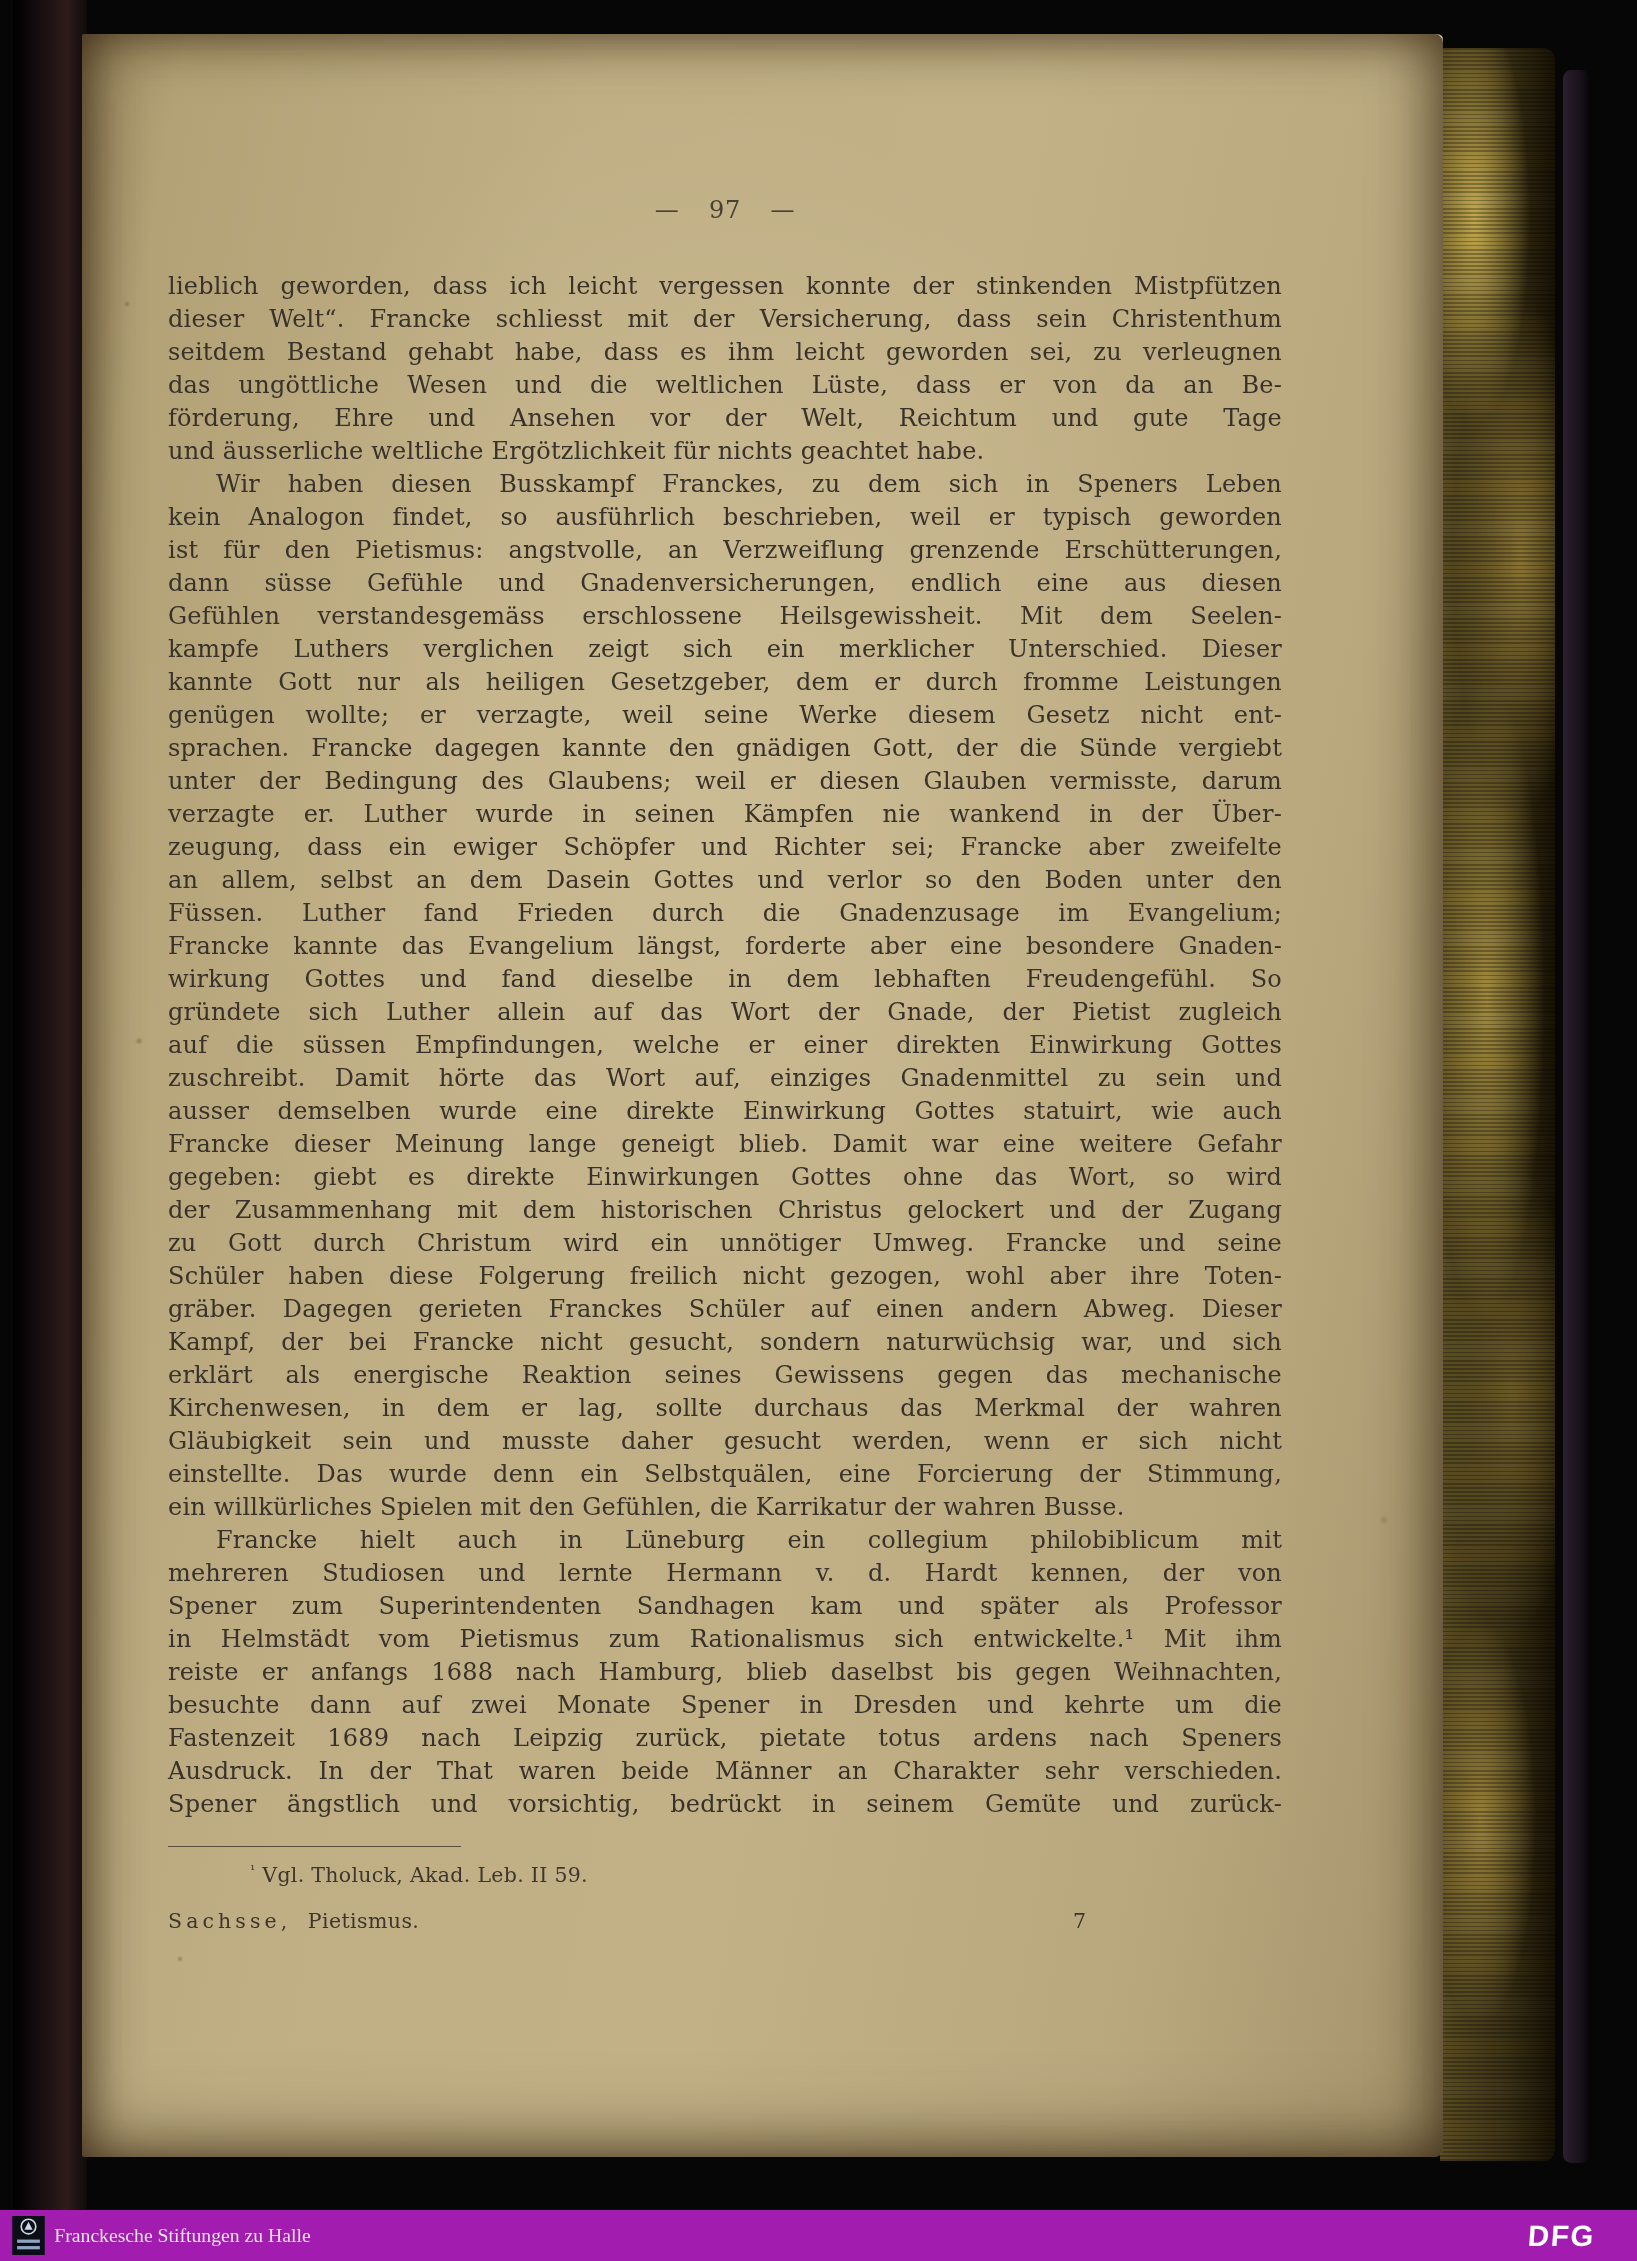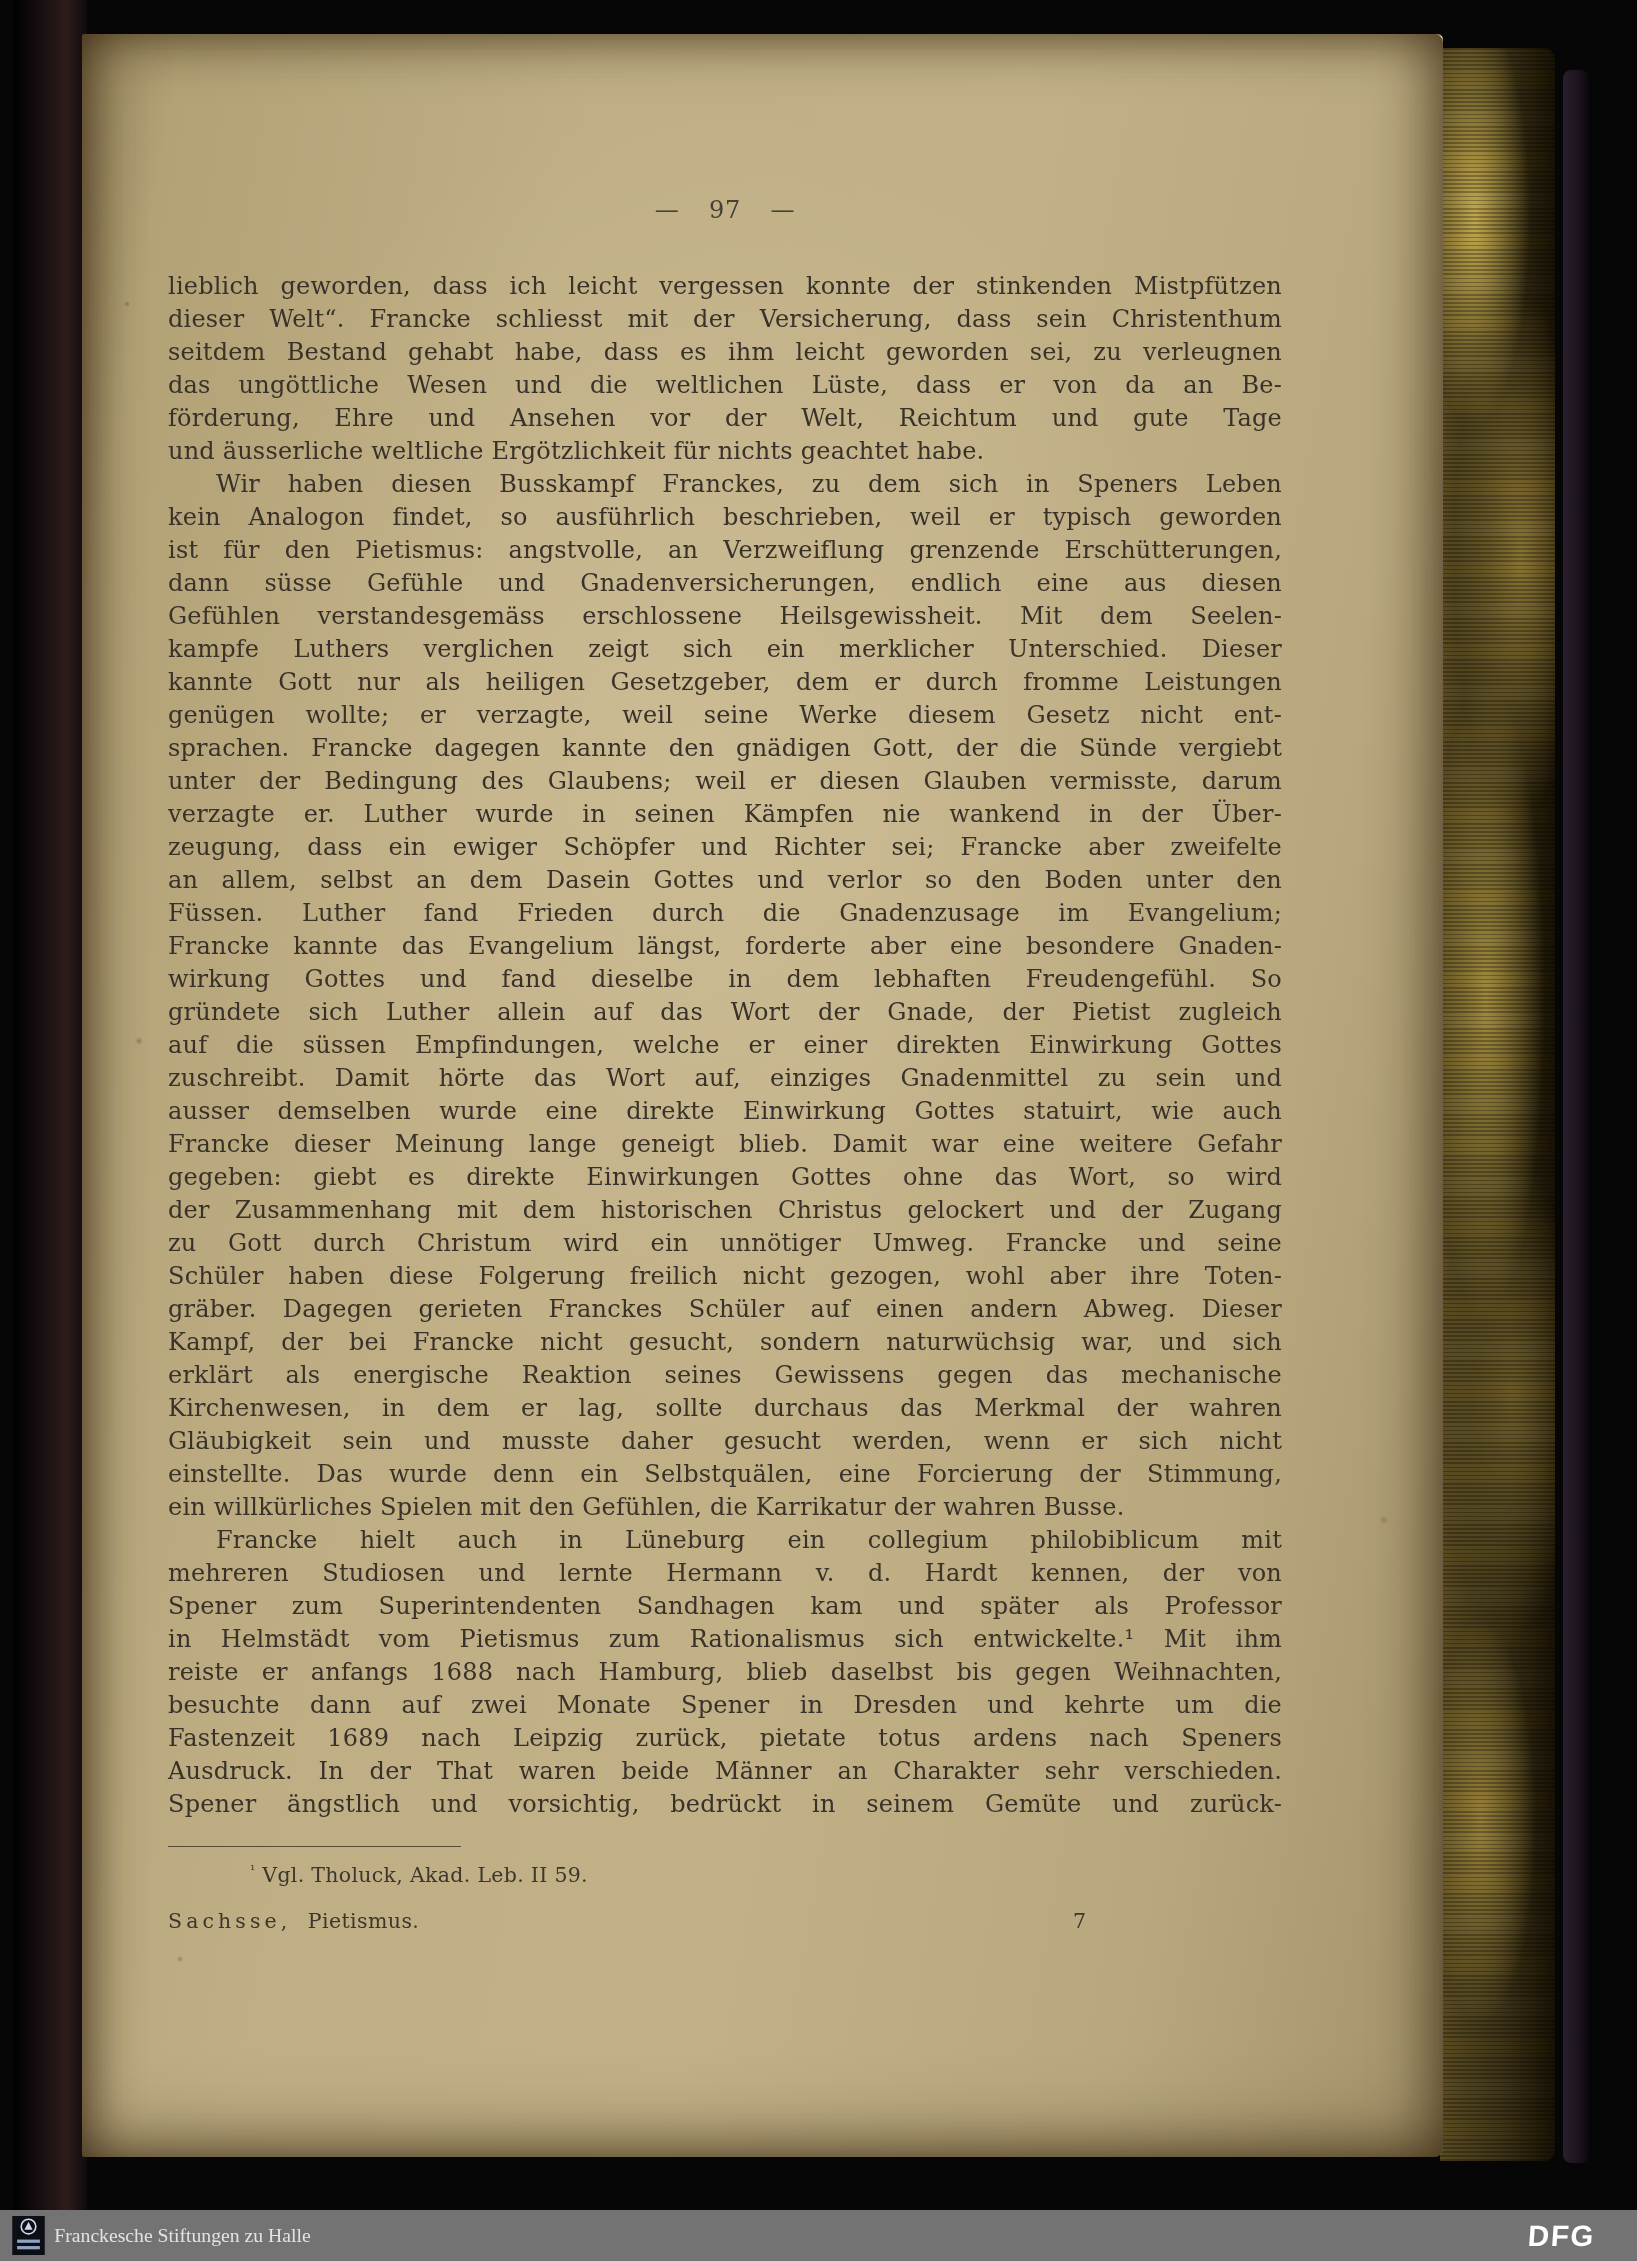--- a/index.html
+++ b/index.html
@@ -99,21 +99,21 @@
   .signature-row {
     position: absolute; left: 86px; top: 1875px; width: 1114px;
     font-size: 20.5px; color: #3c362c;
   }
   .sig-name { letter-spacing: 4.1px; }
   .sig-title { margin-left: 9.8px; letter-spacing: 0.4px; }
   .sheet-number { position: absolute; left: 905px; top: 0; }
   
   .footer-bar {
     position: absolute; left: 0; bottom: 0; width: 1638px; height: 51px;
-    background: #737373; display: flex; align-items: center;
+    background: #a21caf; display: flex; align-items: center;
   }
   .logo { margin-left: 11.5px; width: 33px; height: 39px; flex: 0 0 auto; }
   .institution {
     margin-left: 9.8px; font-family: "Liberation Serif", serif;
     font-size: 19.7px; color: #e3e3e3;
   }
   .dfg {
     margin-left: auto; margin-right: 43px;
     font-family: "Liberation Sans", sans-serif; font-weight: bold;
     font-size: 29.5px; color: #fff; letter-spacing: 1.6px; transform: skewX(-4deg);

